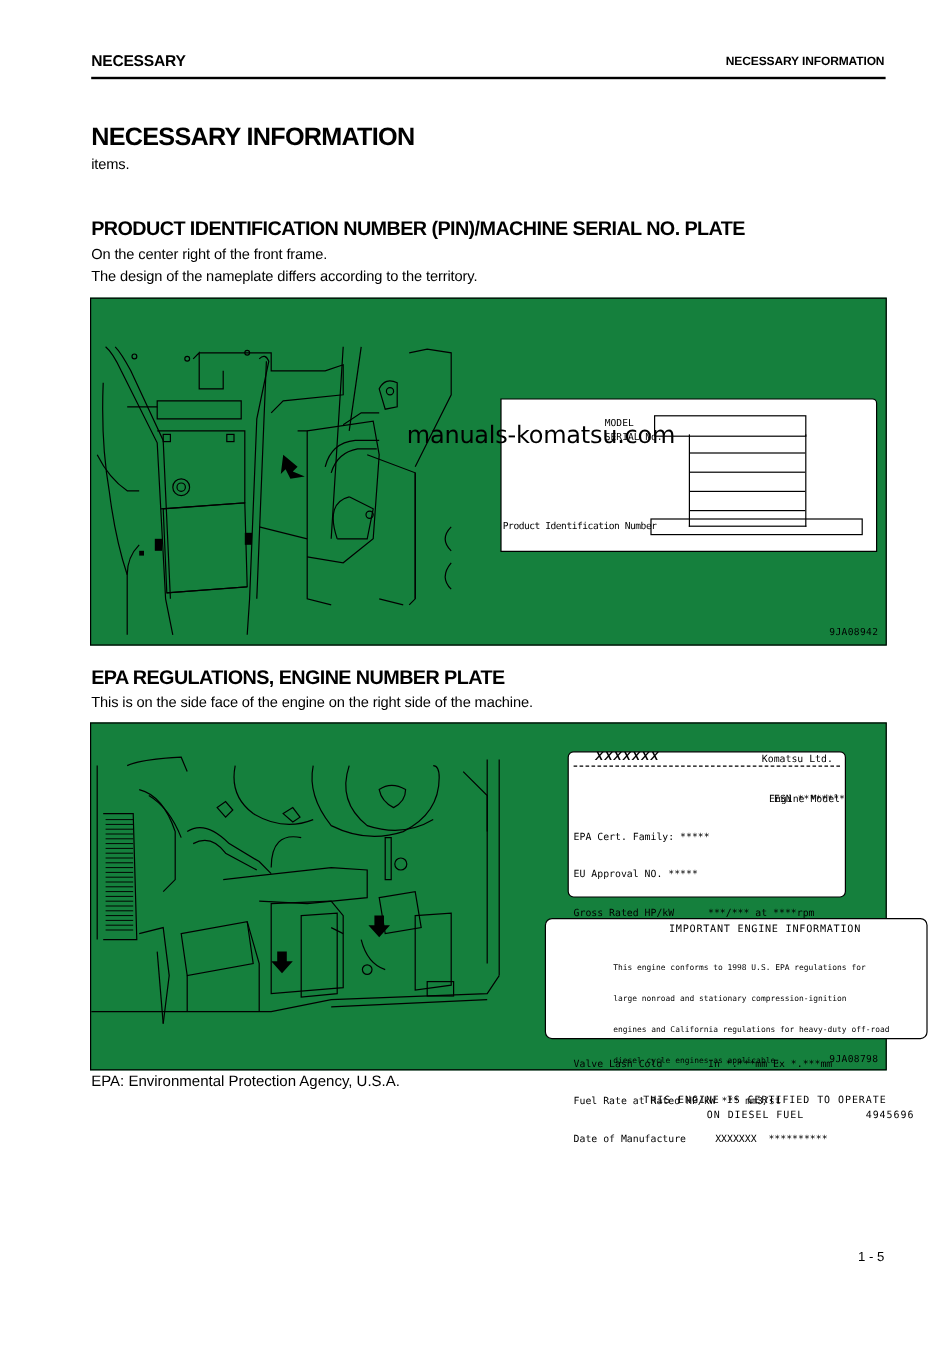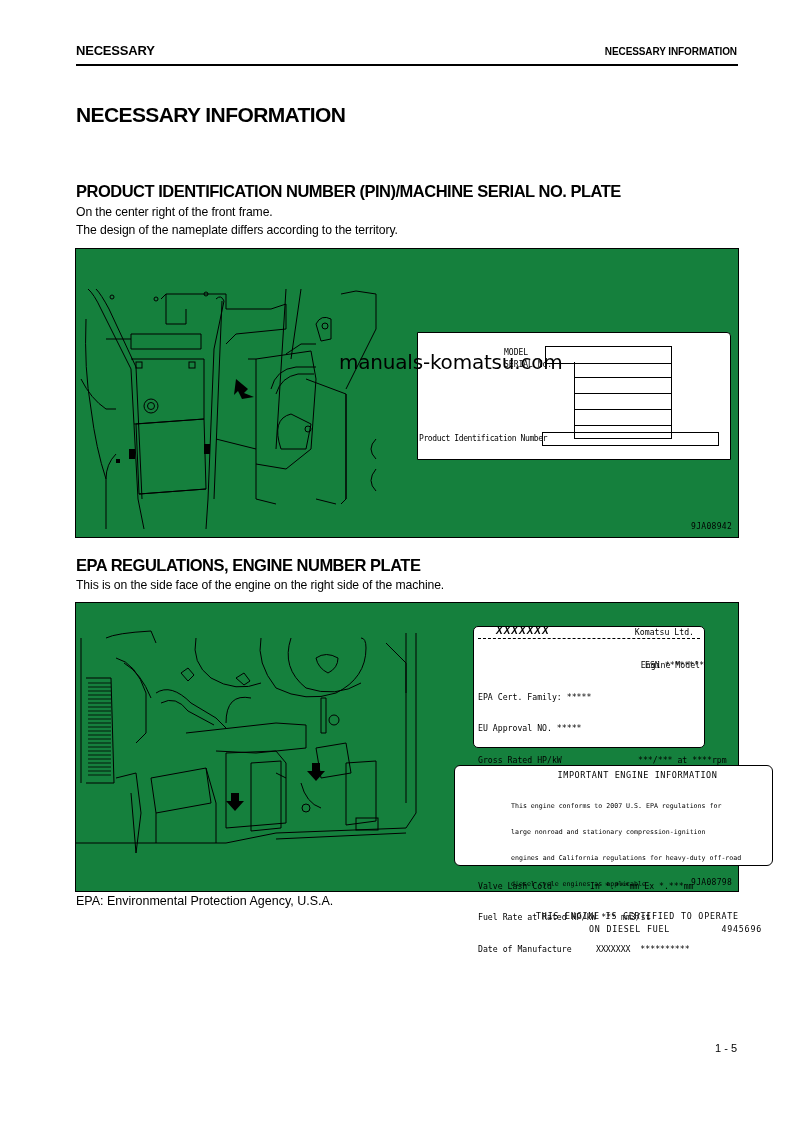--- a/index.html
+++ b/index.html
@@ -21,20 +21,21 @@
 </style>
 </head>
 <body>
 
 <div class="abs hdr-left">NECESSARY</div>
 <div class="abs hdr-right">NECESSARY INFORMATION</div>
 <div class="abs hdr-rule"></div>
 
 <div class="abs h1">NECESSARY INFORMATION</div>
 <div class="abs body-text" style="left:76px; top:128px; width:665px;">
+  <div>items.</div>
 </div>
 
 <div class="abs h2" style="left:76px; top:182px;">PRODUCT IDENTIFICATION NUMBER (PIN)/MACHINE SERIAL NO. PLATE</div>
 <div class="abs body-text" style="left:76px; top:203px;">On the center right of the front frame.</div>
 <div class="abs body-text" style="left:76px; top:221px;">The design of the nameplate differs according to the territory.</div>
 
 <div class="abs figure" style="left:75px; top:248px; width:662px; height:288px;">
 
   <svg class="abs" style="left:0; top:0;" width="340" height="287" viewBox="0 0 340 287">
     <g fill="none" stroke="#000" stroke-width="1">
@@ -197,34 +198,34 @@
 
   <div class="abs plate mono" style="left:397px; top:23px; width:230px; height:120px; font-size:8.2px; line-height:10.5px; border-radius:5px;">
     <div style="position:relative; height:11px; border-bottom:1px dashed #000; margin:0 4px;">
       <span class="abs" style="left:18px; top:-1px; font-family:'Liberation Sans', sans-serif; font-weight:bold; font-style:italic; font-size:10px; letter-spacing:1px;">XXXXXXX</span>
       <span class="abs" style="right:6px; top:0;">Komatsu Ltd.</span>
     </div>
     <div style="padding:0 4px; white-space:pre;">
       <div style="position:relative; height:10.5px;text-align:right;"><span>Engine Model</span><span class="abs" style="left:127px;padding-left:40px;">ESN ********</span></div>
       <div style="position:relative; height:10.5px;"><span>EPA Cert. Family: *****</span></div>
       <div style="position:relative; height:10.5px;"><span>EU Approval NO. *****</span></div>
-      <div style="position:relative; height:10.5px;"><span>Gross Rated HP/kW</span><span class="abs" style="left:112px;margin-left:48px;">***/*** at ****rpm</span></div>
+      <div style="position:relative; height:10.5px;"><span>Gross Rated HP/kW</span><span class="abs" style="left:112px;">***/*** at ****rpm</span></div>
       <div style="position:relative; height:10.5px;"><span>FR***</span><span class="abs" style="left:112px;">Low Idel RPM *** rpm</span></div>
       <div style="position:relative; height:10.5px;"><span>CPL***</span><span class="abs" style="left:112px;">CID/L. ***/*.*</span></div>
       <div style="position:relative; height:10.5px;"><span>Timing XTDC   deg.</span><span class="abs" style="left:112px;">Firing Order *-*-*-*-*-*</span></div>
       <div style="position:relative; height:10.5px;"><span>Valve Lash Cold</span><span class="abs" style="left:112px;">In *.***mm Ex *.***mm</span></div>
       <div style="position:relative; height:10.5px;"><span>Fuel Rate at Rated HP/kW *** mm3/st</span></div>
       <div style="position:relative; height:10.5px;"><span>Date of Manufacture</span><span class="abs" style="left:118px;">XXXXXXX  **********</span></div>
     </div>
   </div>
 
   <div class="abs plate mono" style="left:378px; top:162px; width:269px; height:99px; border-radius:6px;padding-left:48px;">
     <div style="text-align:center; font-size:8.5px; margin-top:4px; letter-spacing:0.6px;">IMPORTANT ENGINE INFORMATION</div>
     <div style="padding:5px 0 0 8px; font-size:6.6px; line-height:8.6px; white-space:pre;">
-      <div>This engine conforms to 2007 U.S. EPA regulations for</div>
+      <div>This engine conforms to 1998 U.S. EPA regulations for</div>
       <div>large nonroad and stationary compression-ignition</div>
       <div>engines and California regulations for heavy-duty off-road</div>
       <div>diesel cycle engines as applicable.</div>
     </div>
     <div style="text-align:center; font-size:8.3px; margin-top:6px; letter-spacing:0.8px;">THIS ENGINE IS CERTIFIED TO OPERATE</div>
     <div style="position:relative; height:12px; font-size:8.3px; margin-top:3px; letter-spacing:0.8px;">
       <span class="abs" style="left:86px;">ON DIESEL FUEL</span>
       <span class="abs" style="right:10px;">4945696</span>
     </div>
   </div>

